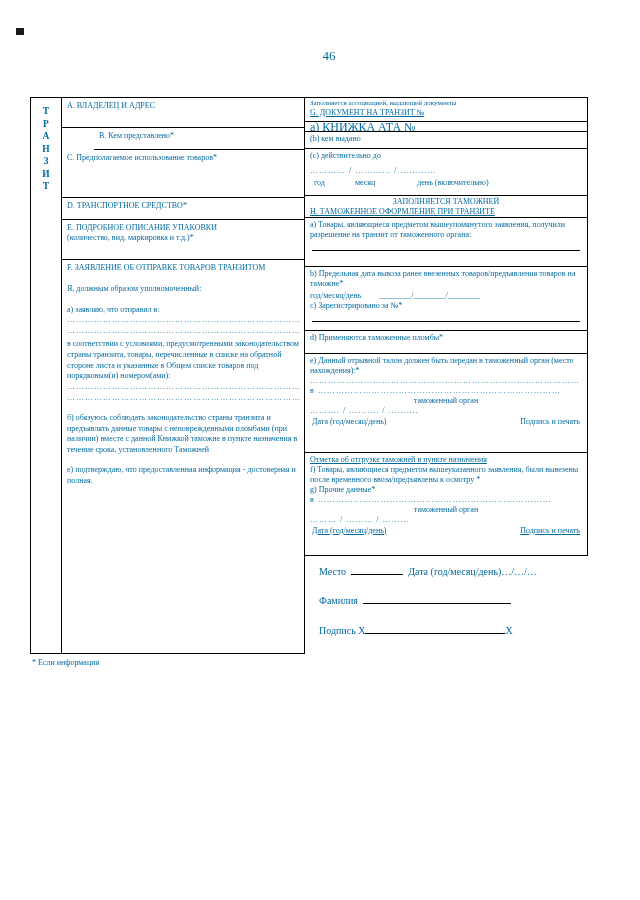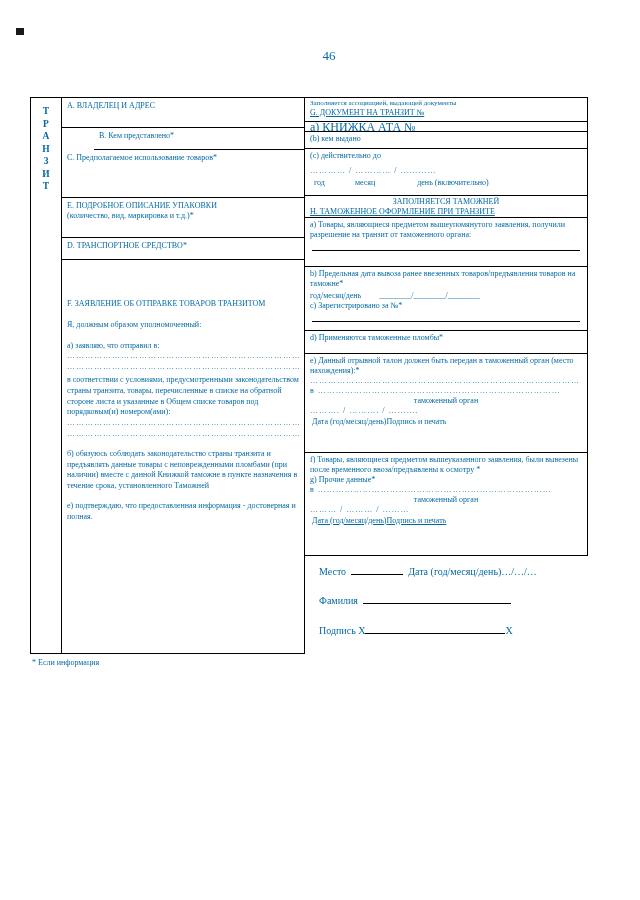--- a/index.html
+++ b/index.html
@@ -41,21 +41,21 @@
     width:243px; height:557px;
     border-top:1px solid #000; border-bottom:1px solid #000; border-right:1px solid #000;
     display:flex; flex-direction:column;
   }
   .lrow{ padding:3px 5px; border-bottom:1px solid #000; overflow:hidden; }
   .row-a{ height:30px; }
   .row-b{ height:22px;margin-left:32px; }
   .row-c{ height:48px; }
   .row-d{ height:22px; }
   .row-e{ height:40px; }
-  .row-f{ flex:1; border-bottom:none; line-height:1.35;margin-top:36px; }
+  .row-f{ flex:1; border-bottom:none; line-height:1.35; }
   .f-title{ margin-bottom:10px; }
   .f-intro{ margin-bottom:10px; }
   .f-para{ margin-top:9px; }
   .f-text{ margin-top:2px; }
 
   
   .col-right{
     width:283px; height:557px;
     border-top:1px solid #000;
     display:flex; flex-direction:column;
@@ -81,21 +81,21 @@
   .center{ text-align:center; }
   .dots{ white-space:nowrap; overflow:hidden; letter-spacing:1px; }
   .vdots{ margin-top:5px; }
   .units{ display:flex; margin-top:2px; }
   .units span:nth-child(1){ margin-left:4px; }
   .units span:nth-child(2){ margin-left:30px; }
   .units span:nth-child(3){ margin-left:42px; }
   .rule{ border-bottom:1px solid #000; height:9px; margin:2px 2px 0 2px; }
   .dateline{ margin-top:2px; white-space:nowrap; overflow:hidden; }
   .dateline span:last-child{ margin-left:16px; }
-  .datesign{ display:flex; margin-top:1px; padding:0 2px; }
+  .datesign{ display:flex; justify-content:space-between; margin-top:1px; padding:0 2px; }
   .brow{ margin-bottom:17px; white-space:nowrap; }
   .irule{ display:inline-block; border-bottom:1px solid #000; height:9px; vertical-align:baseline; }
   .w55{ width:52px; margin:0 5px; }
   .w150{ width:148px; margin-left:5px; }
   .w145{ width:140px; }
   .footnote{
     position:absolute; left:32px; top:658px; font-size:8px;
   }
 </style>
 </head>
@@ -122,26 +122,26 @@
     <div class="col-left">
       <div class="lrow row-a">
         <span>A. ВЛАДЕЛЕЦ И АДРЕС</span>
       </div>
       <div class="lrow row-b">
         <span>B. Кем представлено*</span>
       </div>
       <div class="lrow row-c">
         <span>C. Предполагаемое использование товаров*</span>
       </div>
+      <div class="lrow row-d">
+        <span>D. ТРАНСПОРТНОЕ СРЕДСТВО*</span>
+      </div>
       <div class="lrow row-e">
         <div>E. ПОДРОБНОЕ ОПИСАНИЕ УПАКОВКИ</div>
         <div>(количество, вид, маркировка и т.д.)*</div>
-      </div>
-      <div class="lrow row-d">
-        <span>D. ТРАНСПОРТНОЕ СРЕДСТВО*</span>
       </div>
       <div class="lrow row-f">
         <div class="f-title">F. ЗАЯВЛЕНИЕ ОБ ОТПРАВКЕ ТОВАРОВ ТРАНЗИТОМ</div>
         <div class="f-intro">Я, должным образом уполномоченный:</div>
         <div>а) заявляю, что отправил в:</div>
         <div class="dots">……………………………………………………………………</div>
         <div class="dots">……………………………………………………………………</div>
         <div class="f-text">в соответствии с условиями, предусмотренными законодательством страны транзита, товары, перечисленные в списке на обратной стороне листа и указанные в Общем списке товаров под порядковым(и) номером(ами):</div>
         <div class="dots">……………………………………………………………………</div>
         <div class="dots">……………………………………………………………………</div>
@@ -206,20 +206,21 @@
         <div class="dots">в ………………………………………………………………………</div>
         <div class="center">таможенный орган</div>
         <div class="dots">………. / ………. / ……….</div>
         <div class="datesign">
           <span>Дата (год/месяц/день)</span>
           <span>Подпись и печать</span>
         </div>
       </div>
 
       <div class="rbox rb-unload">
+        <div class="u">Отметка об отгрузке таможней в пункте назначения</div>
         <div>f) Товары, являющиеся предметом вышеуказанного заявления, были вывезены после временного ввоза/предъявлены к осмотру *</div>
         <div>g) Прочие данные*</div>
         <div class="dots">в ……………………………………………………………………</div>
         <div class="center">таможенный орган</div>
         <div class="dots">……… / ……… / ………</div>
         <div class="datesign u">
           <span>Дата (год/месяц/день)</span>
           <span>Подпись и печать</span>
         </div>
       </div>

